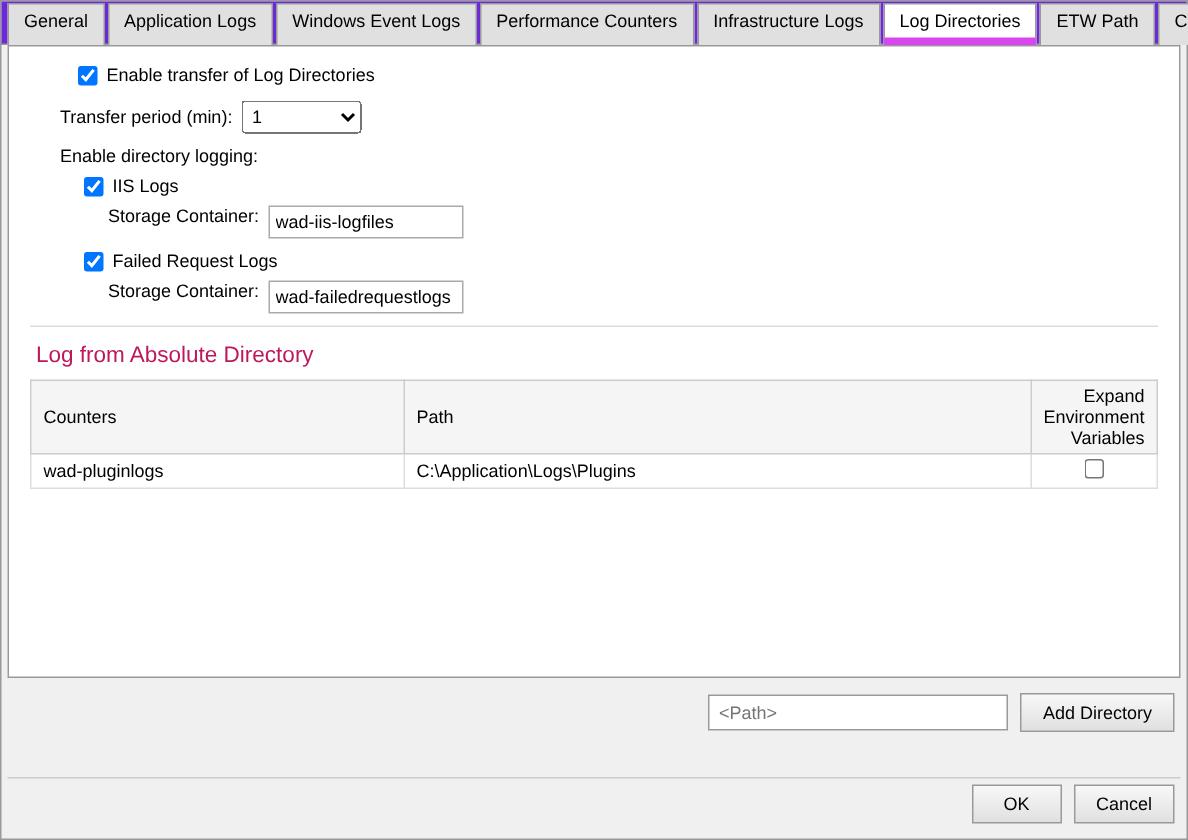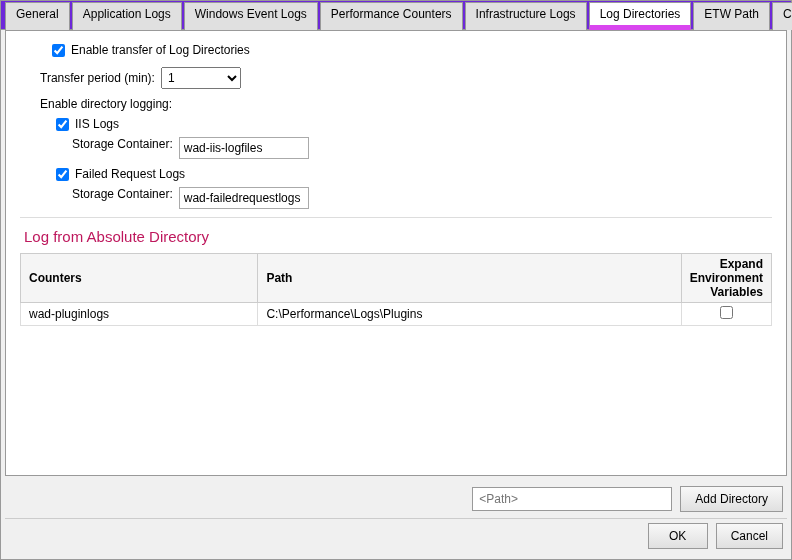--- a/index.html
+++ b/index.html
@@ -121,21 +121,21 @@
     .log-table {
       width: 100%;
       border-collapse: collapse;
       margin-bottom: 8px;
     }
     .log-table th {
       background: #f5f5f5;
       border: 1px solid #ccc;
       padding: 3px 8px;
       text-align: left;
-      font-weight: bold;
+      font-weight: normal;
       font-size: 12px;
     }
     .log-table th.right {
       text-align: right;
     }
     .log-table td {
       border: 1px solid #ddd;
       padding: 3px 8px;
       font-size: 12px;
       background: #fff;
@@ -144,20 +144,21 @@
       text-align: center;
       width: 30px;
     }
     .log-table td input[type="checkbox"] {
       margin: 0;
     }
     .footer-area {
       display: flex;
       flex-direction: column;
       padding: 4px 4px 4px 4px;
+      gap: 24px;
     }
     .add-dir-row {
       display: flex;
       align-items: center;
       justify-content: flex-end;
       padding: 6px 4px;
       gap: 8px;
     }
     .add-dir-row input[type="text"] {
       font-size: 12px;
@@ -256,21 +257,21 @@
         <tr>
           <th>Counters</th>
           <th>Path</th>
           <th class="right">Expand Environment Variables</th>
         </tr>
       </thead>
       <tbody id="log-table-body">
 
           <tr>
             <td>wad-pluginlogs</td>
-            <td>C:\Performance\Logs\Plugins</td>
+            <td>C:\Application\Logs\Plugins</td>
             <td class="checkbox-cell"><input type="checkbox" style=""></td>
           </tr>
         </tbody>
     </table>
   </div>
 
   <div class="footer-area">
     <div class="add-dir-row">
       <input type="text" placeholder="&lt;Path&gt;" style="">
       <button class="btn">Add Directory</button>

